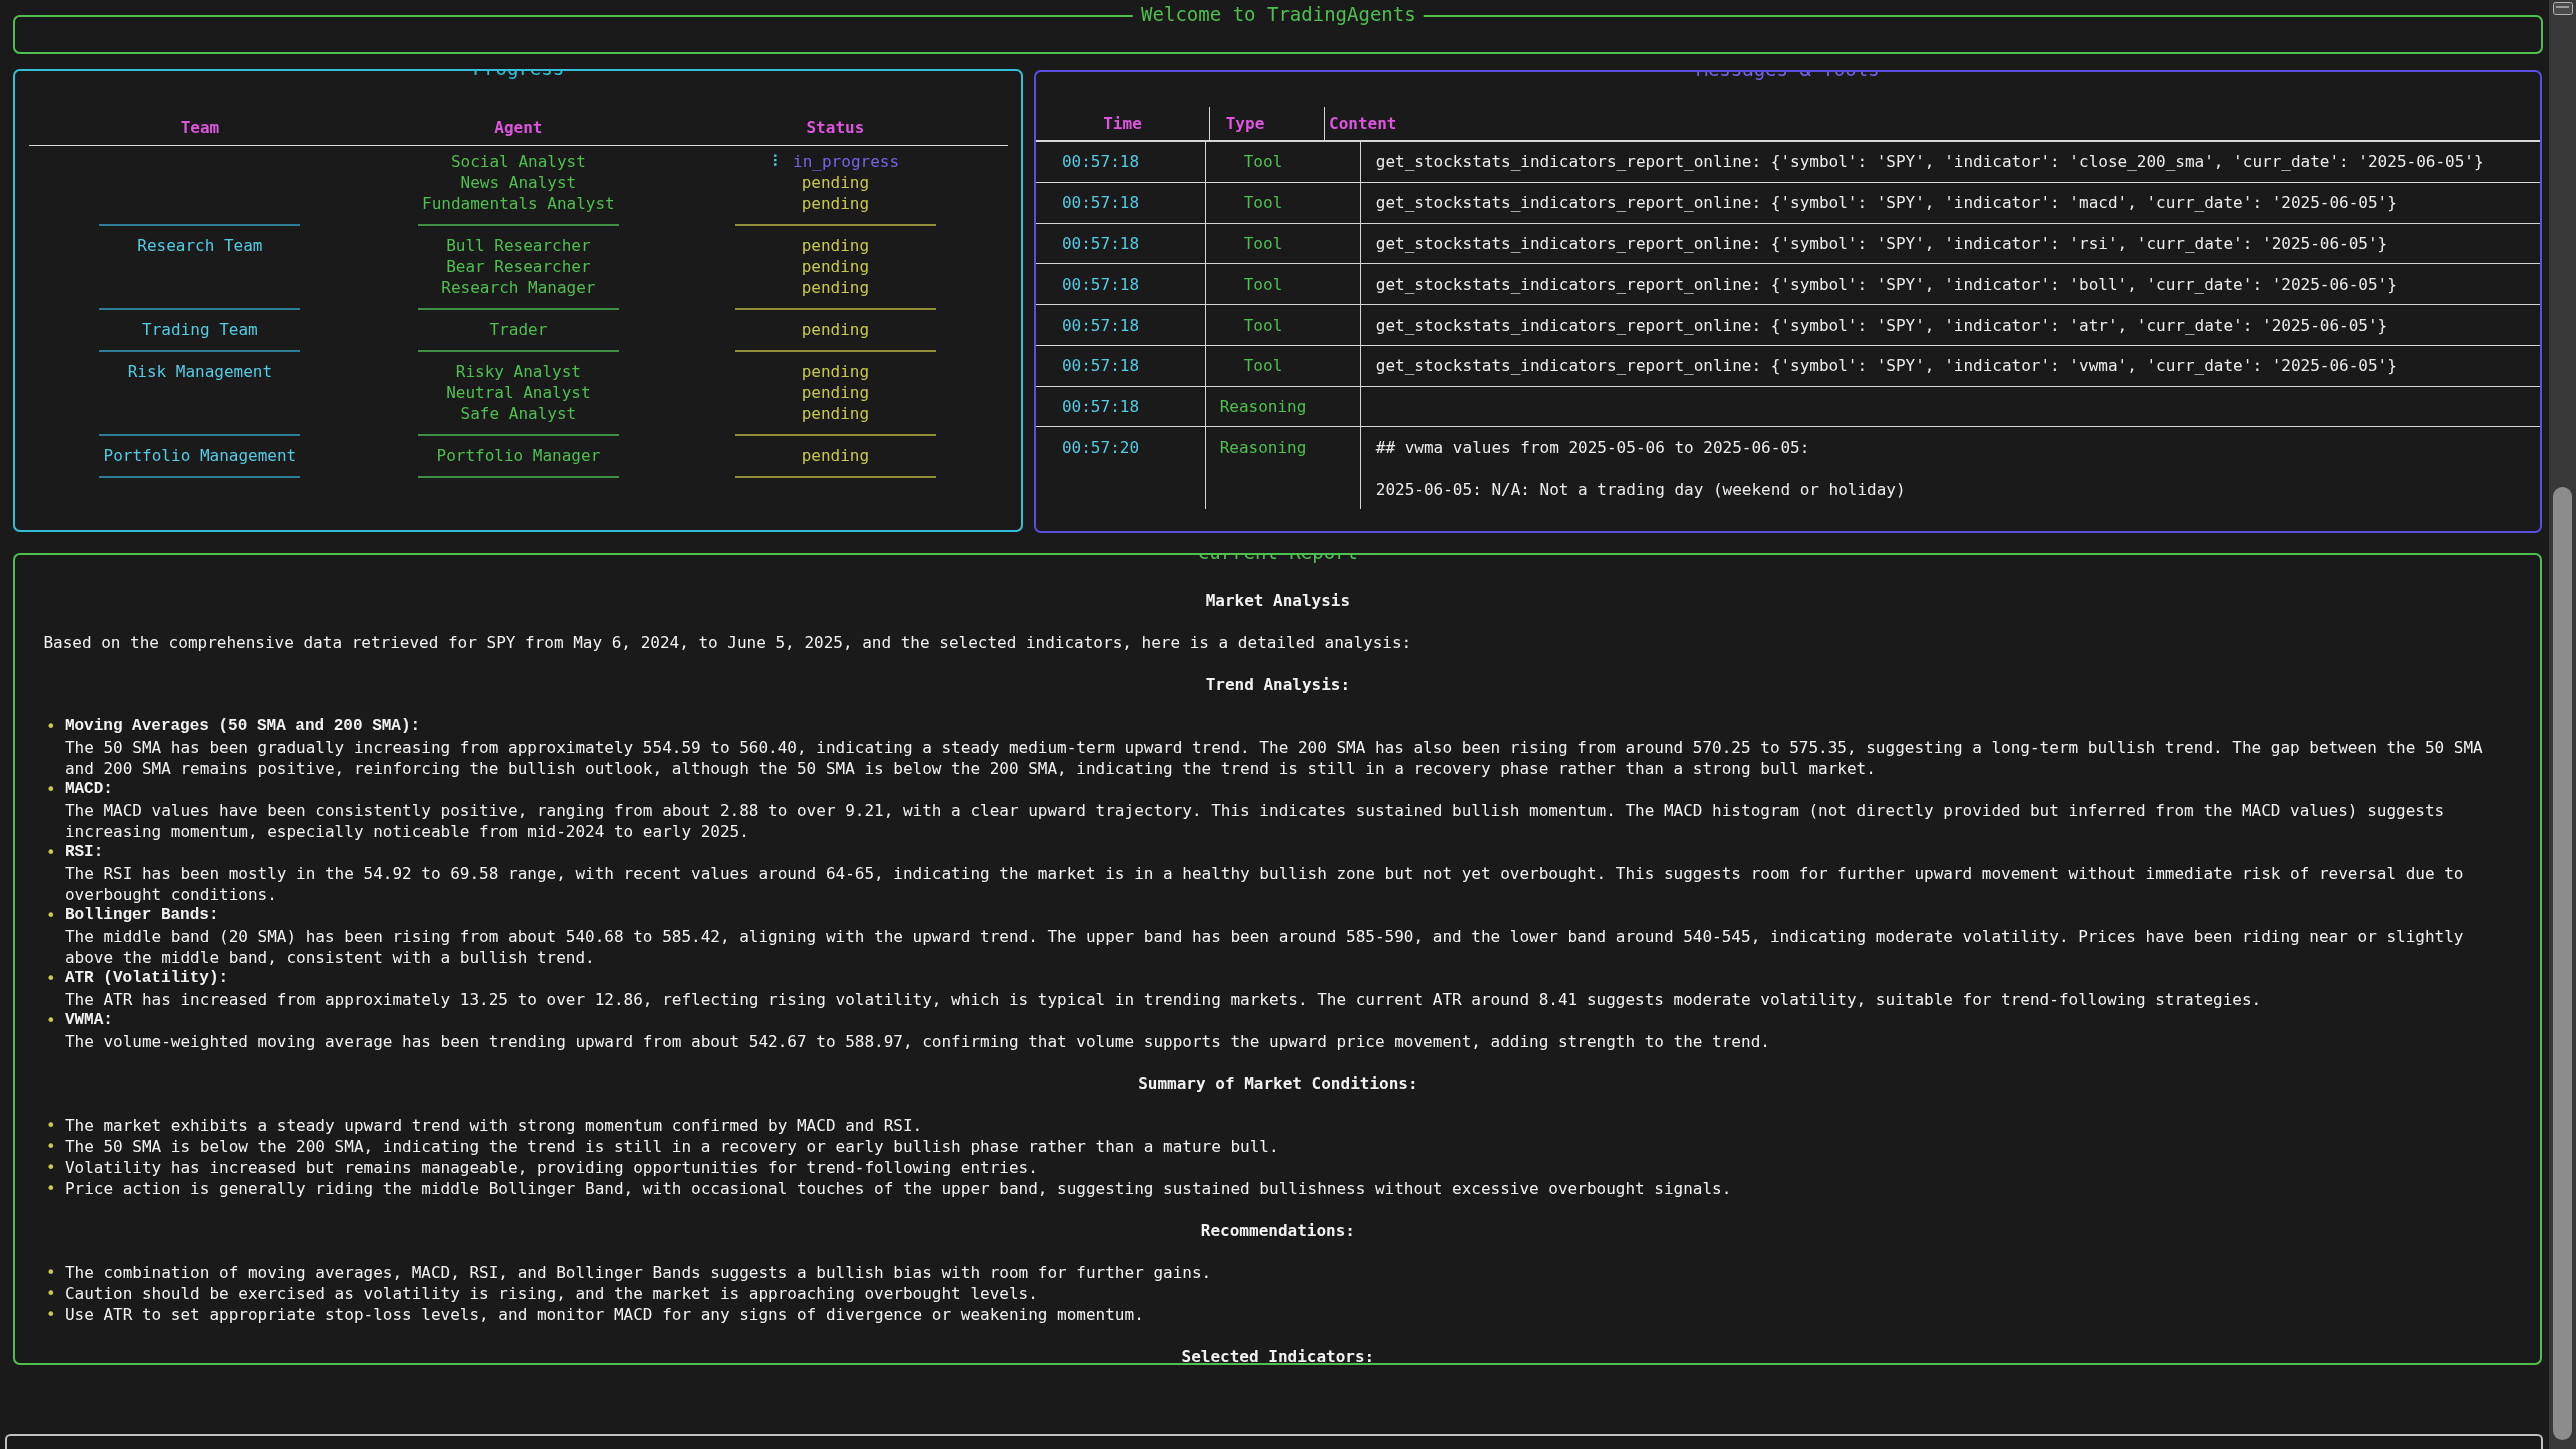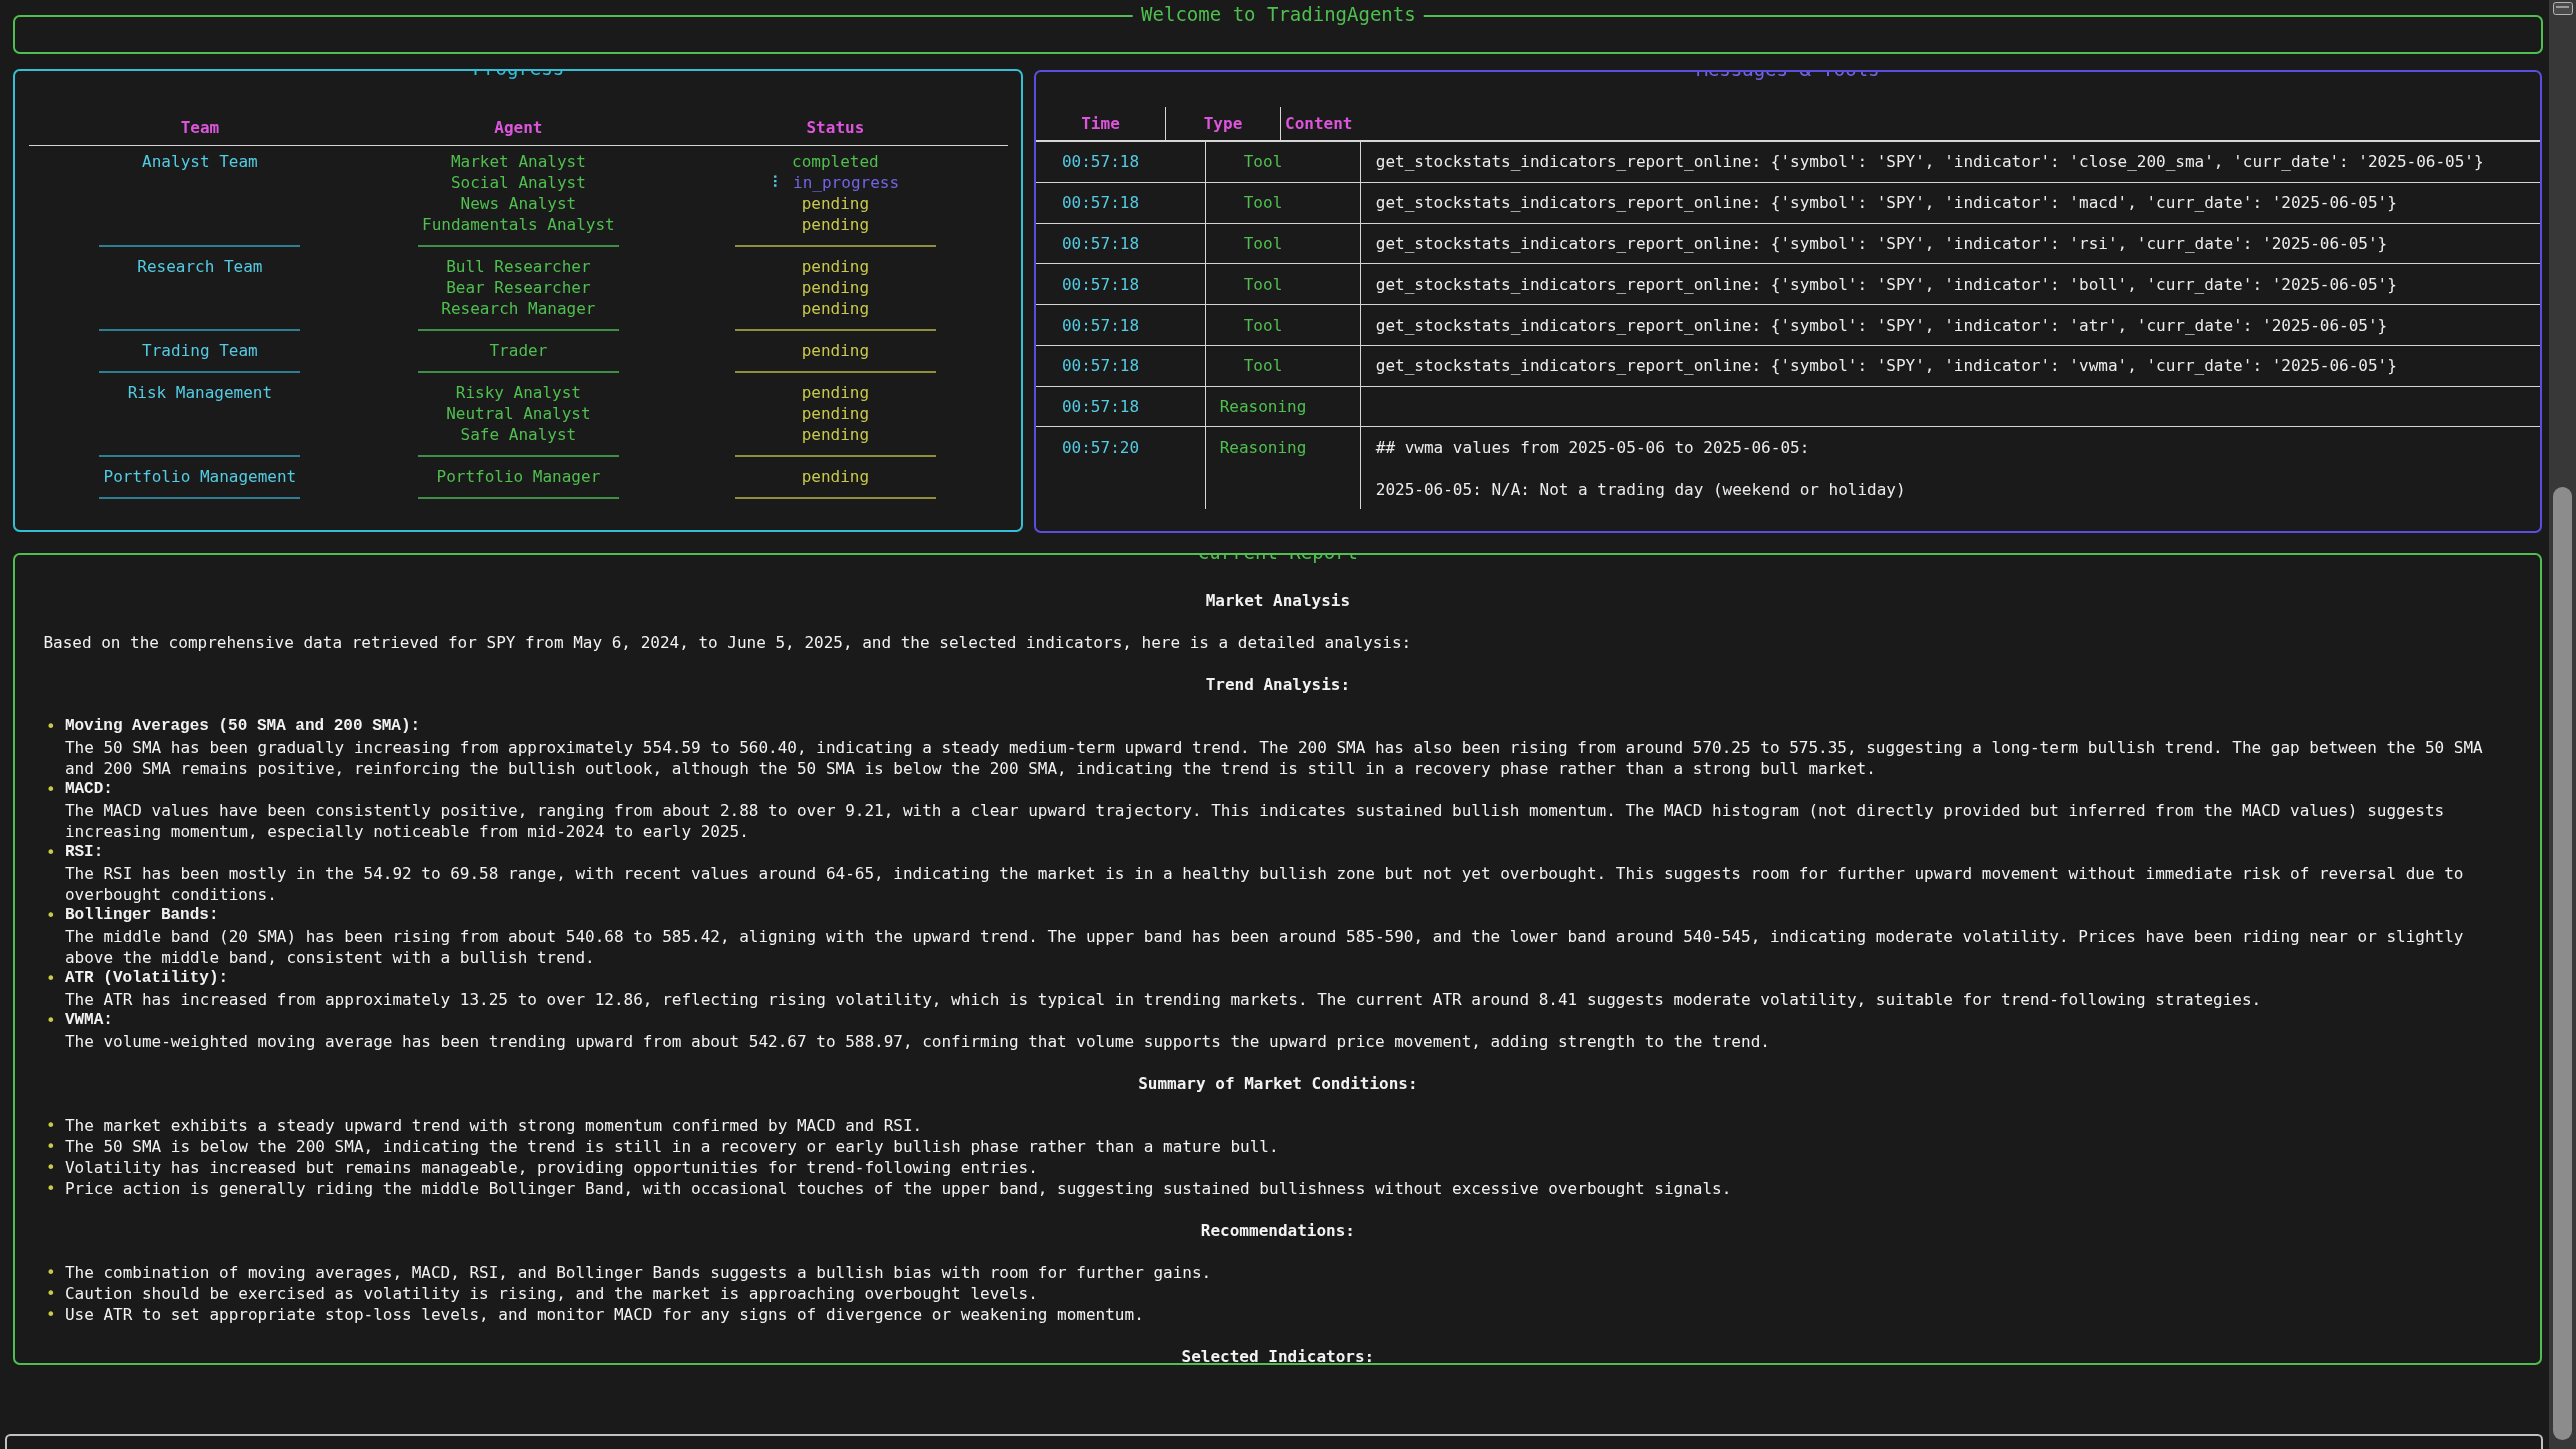--- a/index.html
+++ b/index.html
@@ -38,21 +38,21 @@
   .spinner{color:var(--cyan-t);}
   .sep-row{height:21px;}
   .sep{height:1.3px; width:201px; margin:10px auto 0;}
   .sep-team{background:var(--dim-cyan);} .sep-agent{background:var(--dim-green);} .sep-status{background:var(--dim-yellow);}
 
   
   .messages{left:1034px; top:70px; width:1508px; height:463px; border-color:var(--purple-b); padding-top:35px; overflow:hidden;}
   .m-row{display:grid; grid-template-columns:129px 115px 1fr;}
   .m-row + .m-row{border-top:1.3px solid var(--line);gap:40px;}
   .m-header{font-weight:bold; border-bottom:1.3px solid var(--line);}
-  .m-header .m-cell{color:var(--magenta); padding:6px 4px;}
+  .m-header .m-cell{color:var(--magenta); padding:6px 4px;margin-left:44px;}
   .m-cell{padding:9.4px 4px; white-space:pre-line; overflow:hidden;}
   .m-time{color:var(--cyan-t); text-align:center;}
   .m-type{color:var(--green); text-align:center; border-left:1.3px solid var(--line);}
   .m-content{border-left:1.3px solid var(--line); padding-left:14.8px; text-align:left;}
 
   
   .report{left:13.4px; top:553px; width:2529px; height:812px; border-color:var(--green); overflow:hidden;}
   .r-body{padding:35px 28px 0; color:#f2f2f2;}
   .r-heading{text-align:center; font-weight:bold; margin-bottom:21px;}
   .r-para{margin-bottom:21px;}
@@ -84,25 +84,20 @@
 <div class="panel progress">
   <span class="panel-title cyan-t">Progress</span>
   <div class="p-row">
     <div class="cell hdr">Team</div>
     <div class="cell hdr">Agent</div>
     <div class="cell hdr">Status</div>
   </div>
   <div class="p-hline"></div>
   <div>
       <div class="p-row">
-        <div class="cell team">Analyst Team</div>
-        <div class="cell agent">Market Analyst</div>
-        <div class="cell st-completed"><span>completed</span></div>
-      </div>
-      <div class="p-row">
         <div class="cell team"></div>
         <div class="cell agent">Social Analyst</div>
         <div class="cell st-in_progress"><span class="spinner">⠇ </span><span>in_progress</span></div>
       </div>
       <div class="p-row">
         <div class="cell team"></div>
         <div class="cell agent">News Analyst</div>
         <div class="cell st-pending"><span>pending</span></div>
       </div>
       <div class="p-row">

